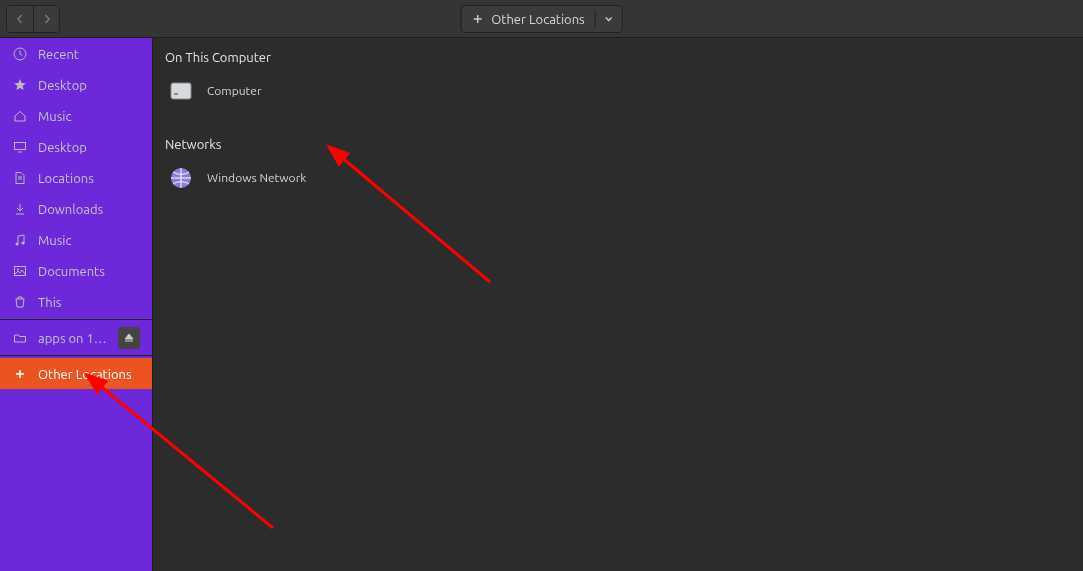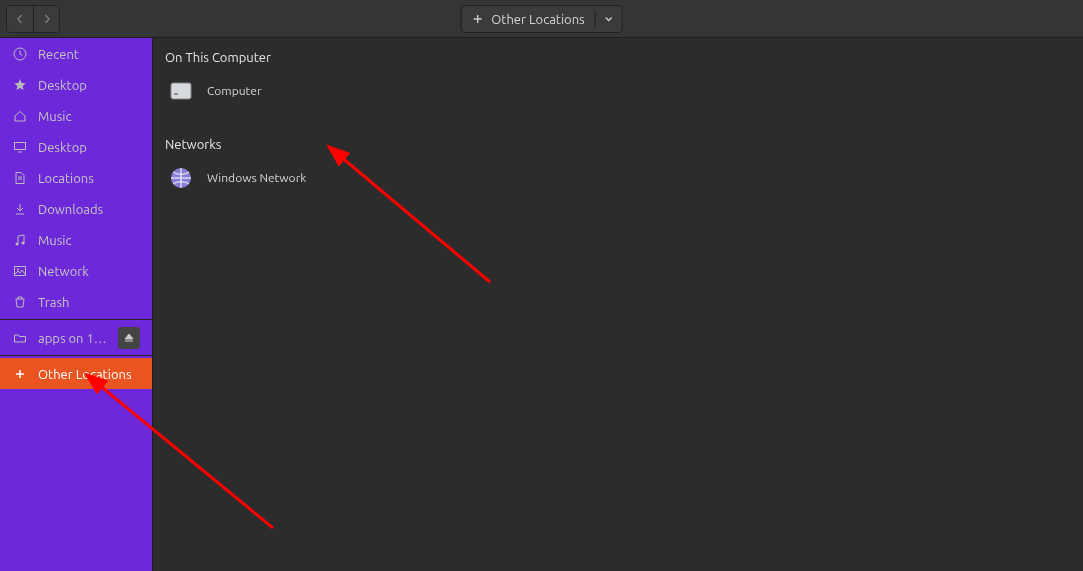--- a/index.html
+++ b/index.html
@@ -130,29 +130,29 @@
         <span class="label">Music</span>
       </div>
       <div class="side-item">
         <span class="ico">
             <svg width="14" height="14" viewBox="0 0 14 14">
               <rect x="1.5" y="2.5" width="11" height="9" stroke="#bbb" fill="none"></rect>
               <circle cx="5" cy="5.5" r="1" fill="#bbb"></circle>
               <path d="M2 10l3-3 2 2 2-3 3 4" stroke="#bbb" fill="none"></path>
             </svg>
           </span>
-        <span class="label">Network</span>
+        <span class="label">Documents</span>
       </div>
       <div class="side-item">
         <span class="ico">
             <svg width="14" height="14" viewBox="0 0 14 14">
               <path d="M3 4h8l-1 8H4zM5 4V2h4v2" stroke="#bbb" fill="none"></path>
             </svg>
           </span>
-        <span class="label">Trash</span>
+        <span class="label">This</span>
       </div>
 
       <div class="side-divider"></div>
 
       <div class="side-item">
         <span class="ico">
             <svg width="14" height="14" viewBox="0 0 14 14">
               <path d="M1.5 4h4l1 1.5h6V11h-11z" stroke="#bbb" fill="none"></path>
             </svg>
           </span>

